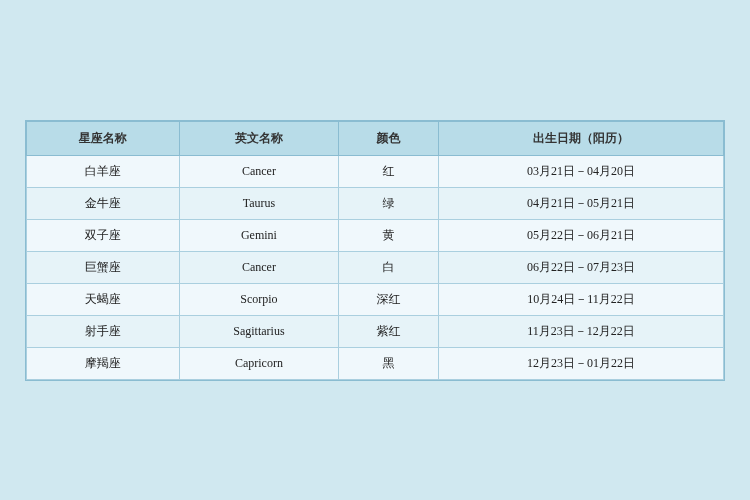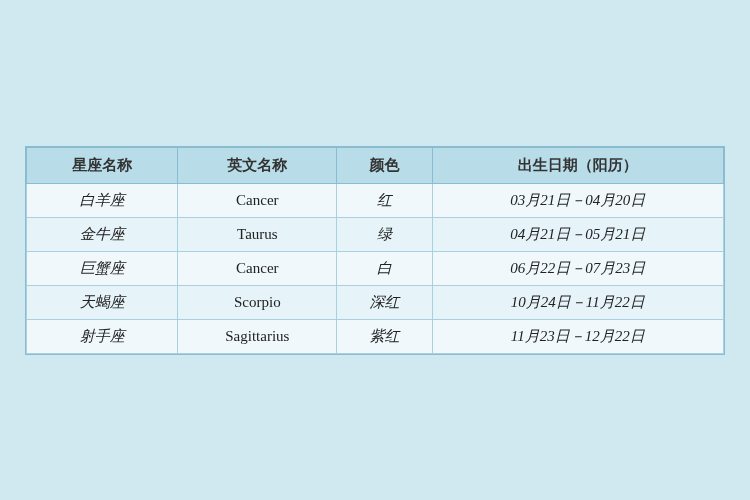--- a/index.html
+++ b/index.html
@@ -20,21 +20,21 @@
 
     .table-container {
       background-color: #e8f4f8;
       border: 1px solid #8abcd1;
       width: 700px;
     }
 
     table {
       width: 100%;
       border-collapse: collapse;
-      font-size: 15px;
+      font-size: 12px;
     }
 
     thead tr {
       background-color: #b8dce8;
     }
 
     thead th {
       border: 1px solid #8abcd1;
       padding: 8px 10px;
       text-align: center;
@@ -48,21 +48,20 @@
 
     tbody tr:nth-child(even) {
       background-color: #e6f3f8;
     }
 
     tbody td {
       border: 1px solid #aacfdf;
       padding: 7px 10px;
       text-align: center;
       color: #222;
-      font-style: italic;
     }
 
     tbody td:first-child {
       font-weight: normal;
     }
 
     tbody td:nth-child(2) {
       font-style: normal;
     }
   </style>
@@ -88,32 +87,44 @@
           <td>红</td>
           <td>03月21日－04月20日</td>
         </tr>
         <tr>
           <td>金牛座</td>
           <td>Taurus</td>
           <td>绿</td>
           <td>04月21日－05月21日</td>
         </tr>
         <tr>
+          <td>双子座</td>
+          <td>Gemini</td>
+          <td>黄</td>
+          <td>05月22日－06月21日</td>
+        </tr>
+        <tr>
           <td>巨蟹座</td>
           <td>Cancer</td>
           <td>白</td>
           <td>06月22日－07月23日</td>
         </tr>
         <tr>
           <td>天蝎座</td>
           <td>Scorpio</td>
           <td>深红</td>
           <td>10月24日－11月22日</td>
         </tr>
         <tr>
           <td>射手座</td>
           <td>Sagittarius</td>
           <td>紫红</td>
           <td>11月23日－12月22日</td>
         </tr>
+        <tr>
+          <td>摩羯座</td>
+          <td>Capricorn</td>
+          <td>黑</td>
+          <td>12月23日－01月22日</td>
+        </tr>
       </tbody>
   </table>
 </div>
 
 </body></html>

